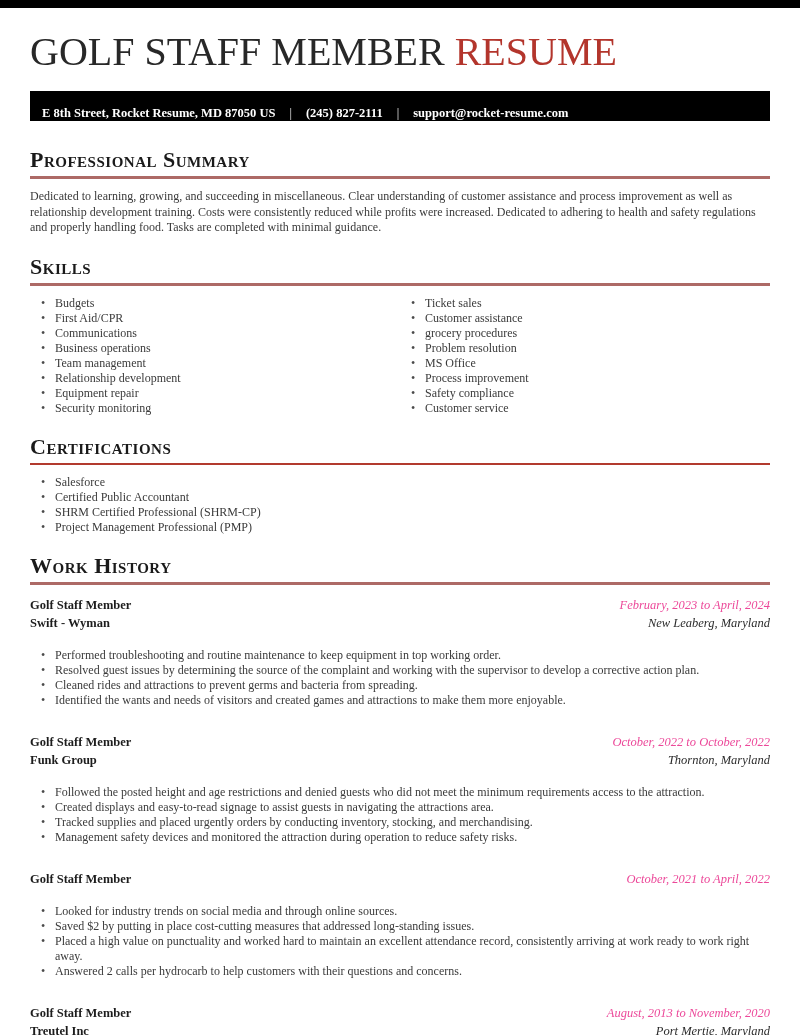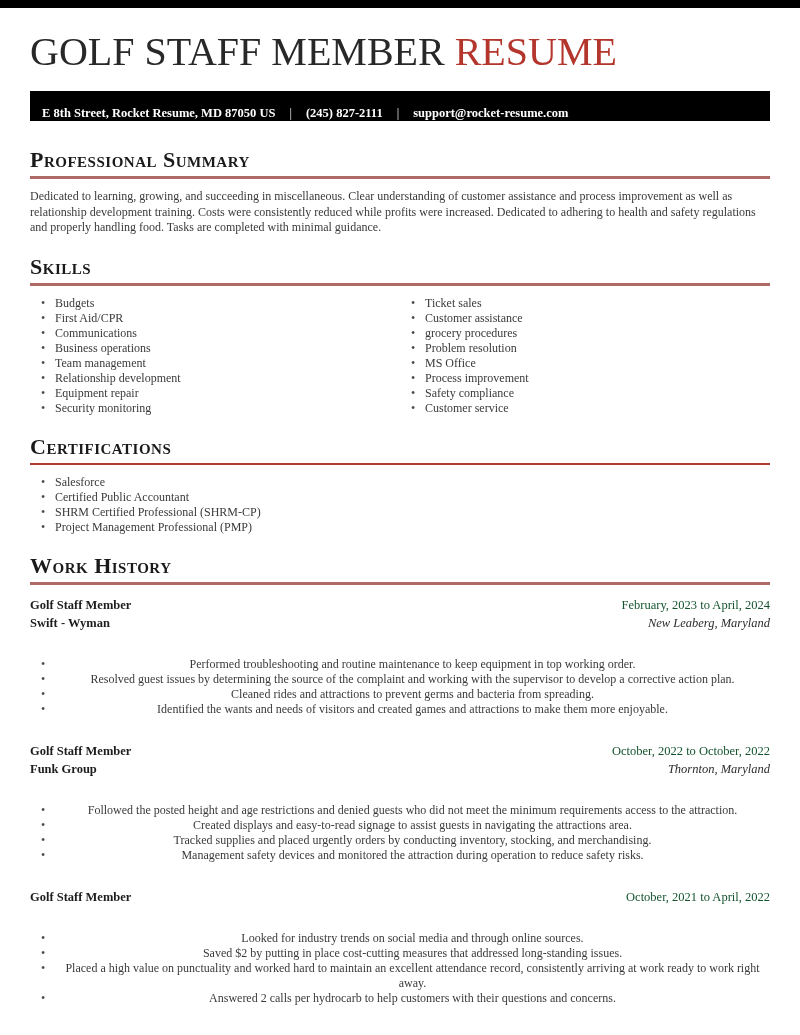--- a/index.html
+++ b/index.html
@@ -95,23 +95,23 @@
   .job { margin-top: 25px; }
   .job.first { margin-top: 11px; }
   .job-row {
     display: flex;
     justify-content: space-between;
     align-items: baseline;
     font-size: 12.5px;
     line-height: 18px;
   }
   .job-title, .job-company { font-weight: 700; color: #1d1d1d; }
-  .job-dates { color: #14532d; }
+  .job-dates { color: #ec4899; font-style: italic; }
   .job-location { font-style: italic; color: #2b2b2b; }
-  .job-bullets { margin-top: 25px; text-align: center; }
+  .job-bullets { margin-top: 16px; }
 </style>
 </head>
 <body>
 
 <div class="top-bar"></div>
 
 <div class="content">
 
   <h1 class="page-title"><span>GOLF STAFF MEMBER </span><span class="accent">RESUME</span></h1>
 

